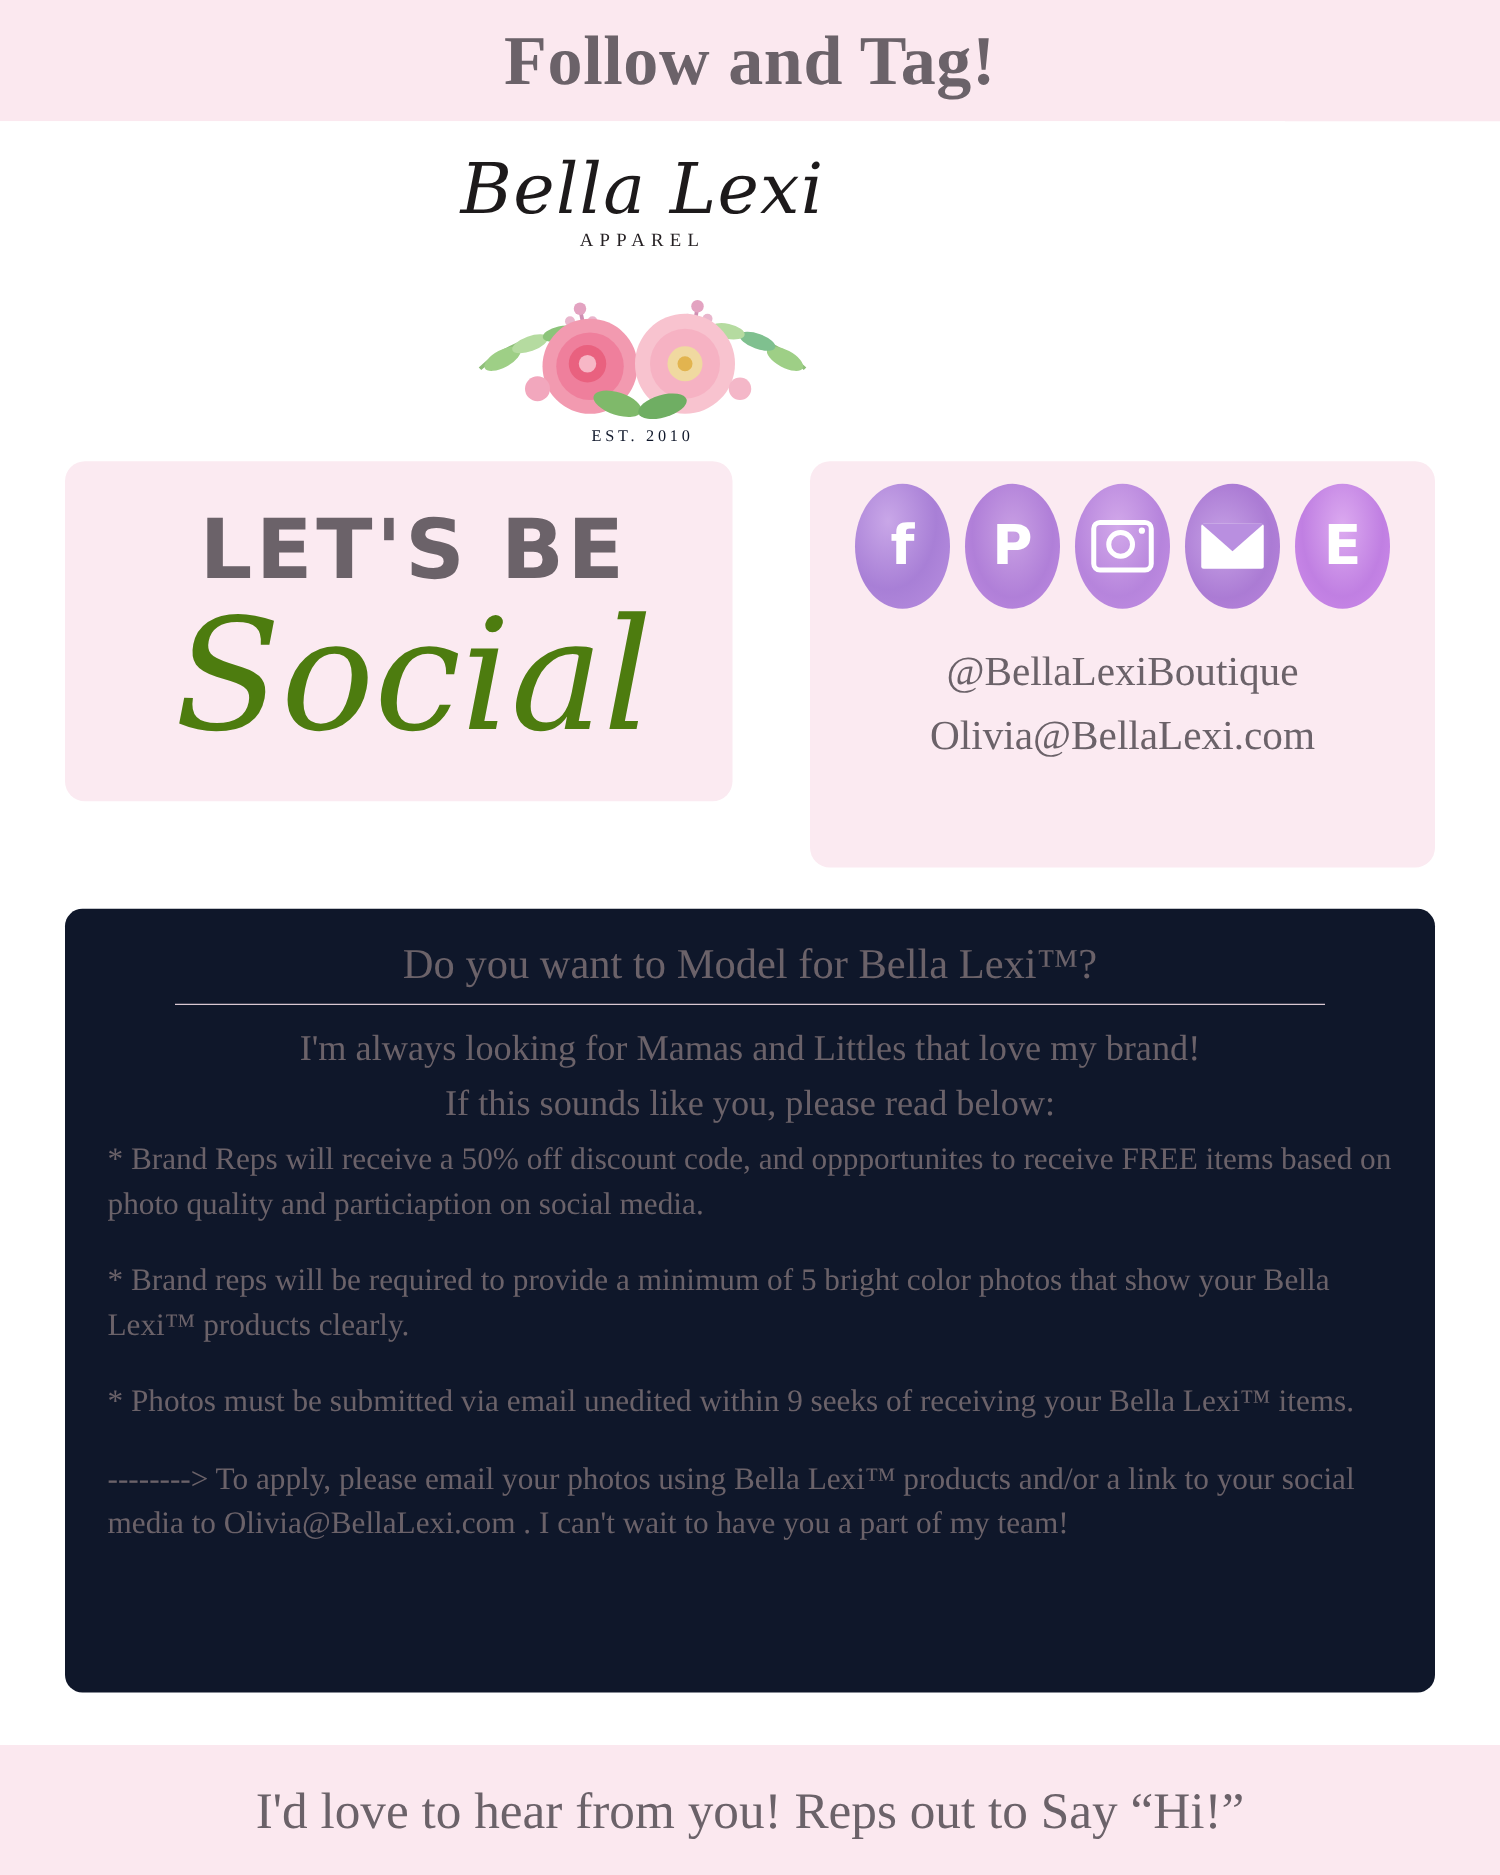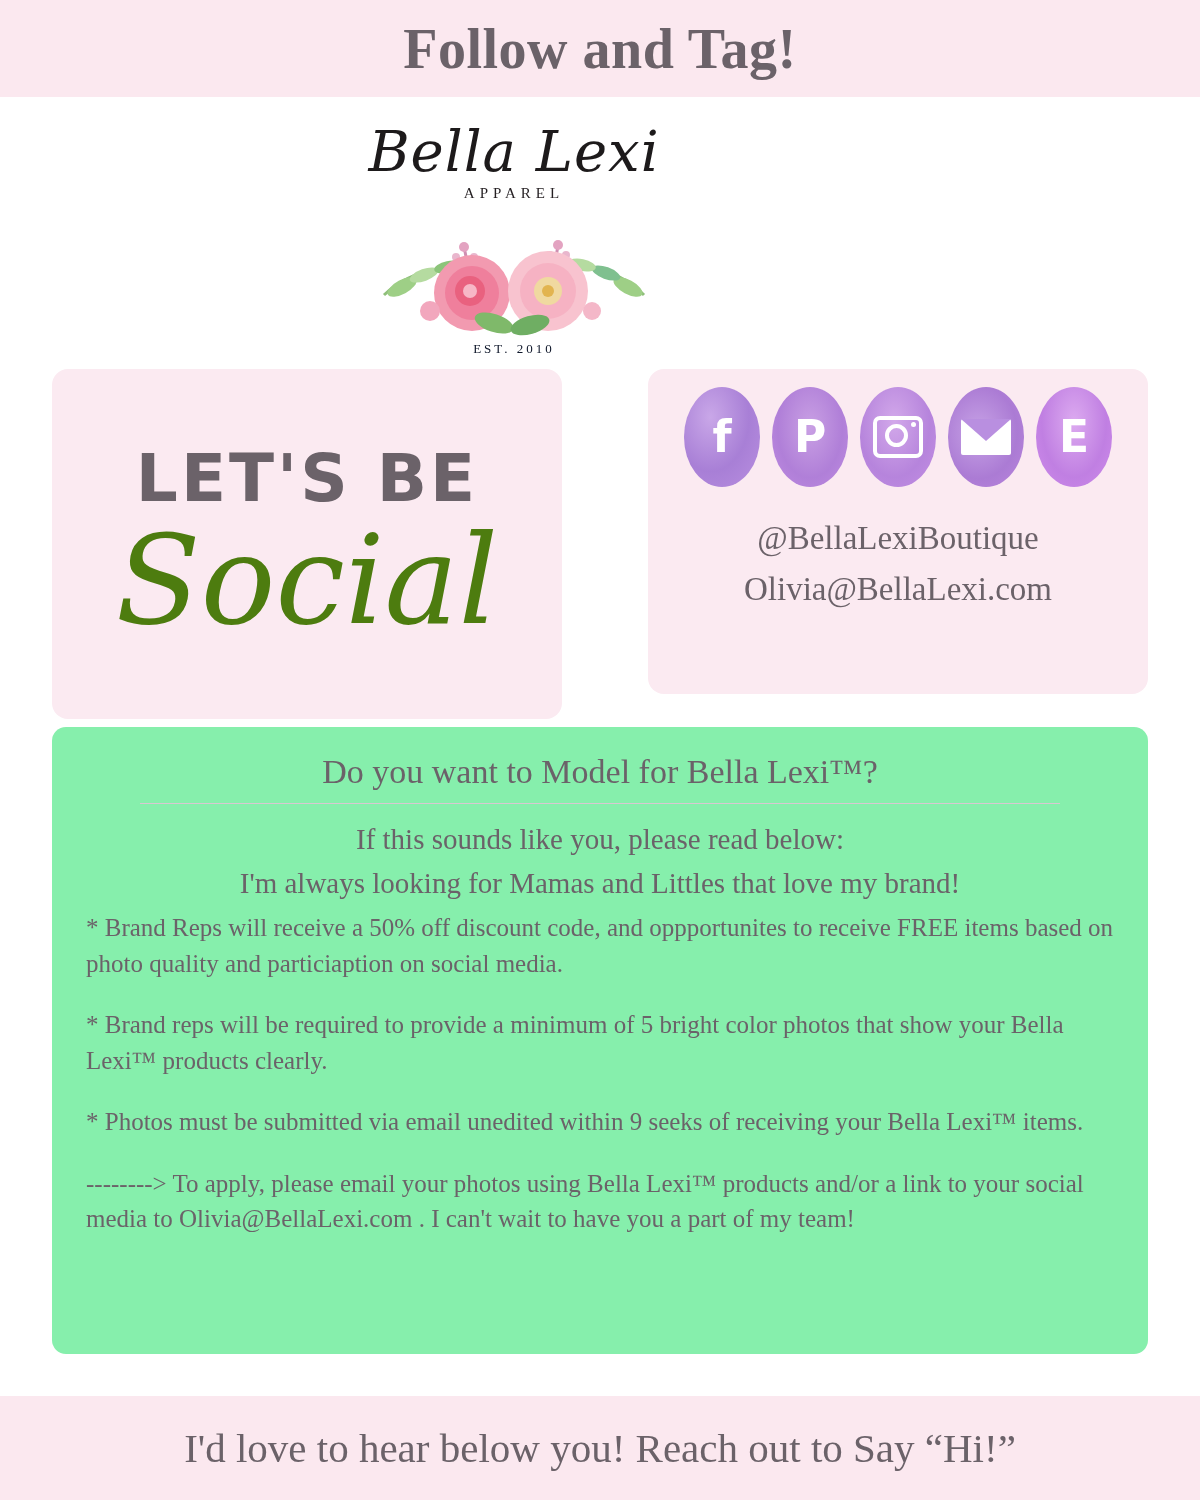--- a/index.html
+++ b/index.html
@@ -100,24 +100,25 @@
   }
   .card {
     background: #fbeaf1;
     border-radius: 16px;
     position: absolute;
   }
   .card-social {
     left: 52px;
     top: 0;
     width: 510px;
-    height: 350px;
-    display: flex;
-    align-items: center;
-    justify-content: center;
+    height: 272px;
+    display: flex;
+    align-items: center;
+    justify-content: center;
+    padding-left: 24px;
   }
   .lets-be {
     text-align: center;
     line-height: 1;
   }
   .lets-be .l1 {
     font-family: "DejaVu Sans", sans-serif;
     font-weight: bold;
     font-size: 66px;
     letter-spacing: 3px;
@@ -223,21 +224,21 @@
     line-height: 1.55;
   }
 
   
   .panel {
     position: absolute;
     top: 727px;
     left: 52px;
     width: 1096px;
     height: 627px;
-    background: #86efac;
+    background: #0f172a;
     border-radius: 14px;
     box-sizing: border-box;
     padding: 26px 34px 4px 34px;
   }
   .panel-title {
     text-align: center;
     font-family: "Liberation Serif", serif;
     font-size: 34px;
     color: #6b6269;
     padding-bottom: 12px;
@@ -366,25 +367,25 @@
       <div class="contact-line">@BellaLexiBoutique</div>
       <div class="contact-line">Olivia@BellaLexi.com</div>
     </div>
   </div>
 
 </div>
 
 <div class="panel">
   <div class="panel-title">Do you want to Model for Bella Lexi™?</div>
   <div class="panel-rule"></div>
+  <div class="panel-sub">I'm always looking for Mamas and Littles that love my brand!</div>
   <div class="panel-sub">If this sounds like you, please read below:</div>
-  <div class="panel-sub">I'm always looking for Mamas and Littles that love my brand!</div>
   <div class="panel-body">
     <div class="para">* Brand Reps will receive a 50% off discount code, and oppportunites to receive FREE items based on photo quality and particiaption on social media.</div>
     <div class="para">* Brand reps will be required to provide a minimum of 5 bright color photos that show your Bella Lexi™ products clearly.</div>
     <div class="para">* Photos must be submitted via email unedited within 9 seeks of receiving  your Bella Lexi™ items.</div>
     <div class="para">--------&gt; To apply, please email your photos using Bella Lexi™ products and/or a link to your social media to Olivia@BellaLexi.com .  I can't wait to have you a part of my team!</div>
   </div>
 </div>
 
 <div class="footer-band">
-  <div class="footer-text">I'd love to hear below you! Reach out to Say “Hi!”</div>
+  <div class="footer-text">I'd love to hear from you! Reps out to Say “Hi!”</div>
 </div>
 
 </body></html>

